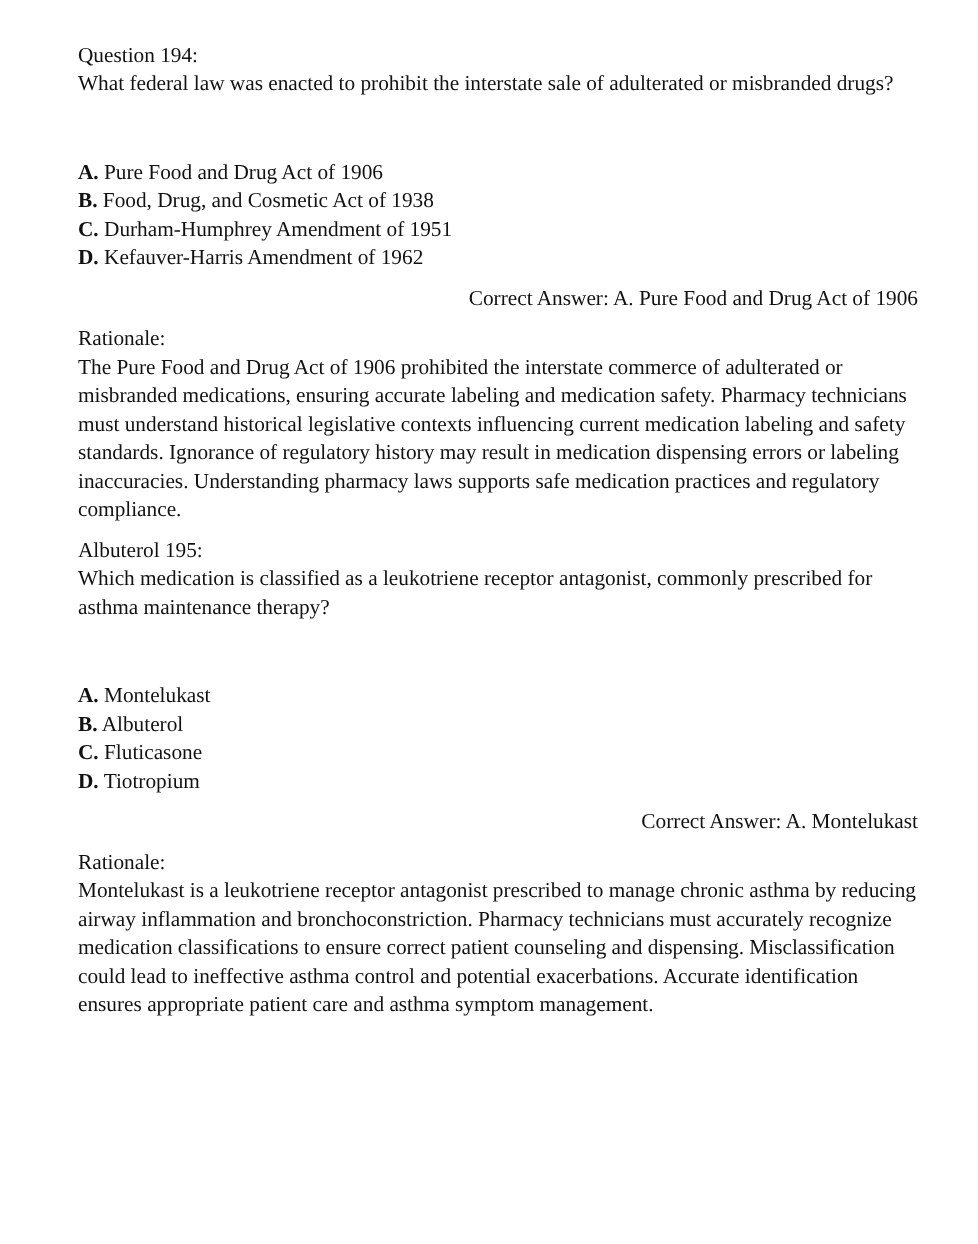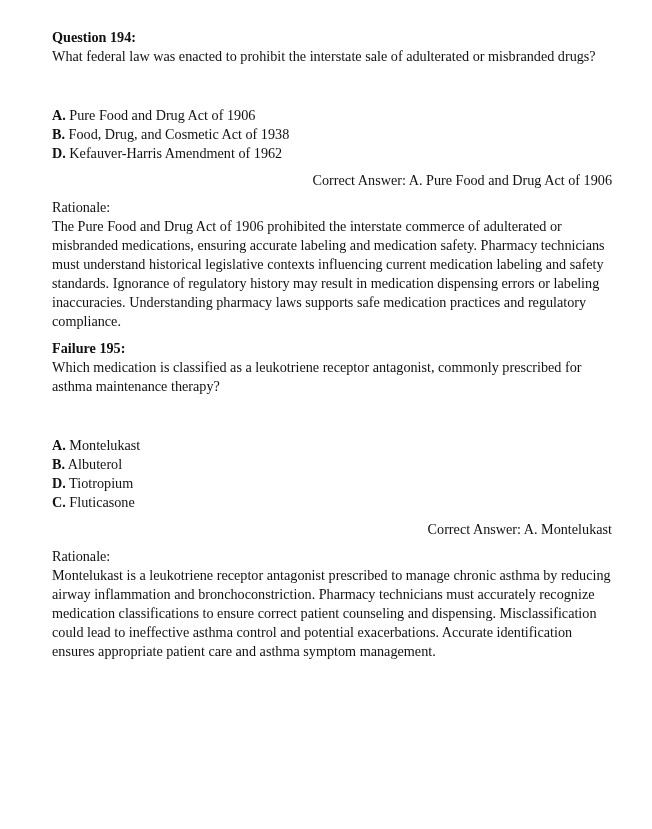--- a/index.html
+++ b/index.html
@@ -4,60 +4,61 @@
 <style>
   html, body { margin: 0; padding: 0; background: #ffffff; }
   body {
     width: 652px; height: 829px; overflow: hidden;
     font-family: "Liberation Serif", serif;
     font-size: 14.2px; color: #111111; line-height: 19px;
   }
   .page { position: relative; padding: 28px 40px 0 52px; }
   p { margin: 0; }
   .para { margin-bottom: 8px; }
-  .qhead { font-weight: bold; margin-top: 0; }
+  .qhead { font-weight: normal; margin-top: 0; }
   .block { margin-bottom: 8px; }
   .opts { margin-bottom: 8px; margin-top: 40px; }
   .opt b { font-weight: bold; }
   .answer { font-weight: normal; margin-bottom: 8px; text-align: right; }
   .rhead { font-weight: normal; }
 </style>
 </head>
 <body>
 
 <div class="page">
 
 
   <div>
     <div class="block">
       <p class="qhead">Question 194:</p>
       <p>What federal law was enacted to prohibit the interstate sale of adulterated or misbranded drugs?</p>
     </div>
     <div class="opts">
       <p class="opt"><b>A.</b><span> Pure Food and Drug Act of 1906</span></p>
       <p class="opt"><b>B.</b><span> Food, Drug, and Cosmetic Act of 1938</span></p>
+      <p class="opt"><b>C.</b><span> Durham-Humphrey Amendment of 1951</span></p>
       <p class="opt"><b>D.</b><span> Kefauver-Harris Amendment of 1962</span></p>
     </div>
     <p class="answer">Correct Answer: A. Pure Food and Drug Act of 1906</p>
     <div class="block">
       <p class="rhead">Rationale:</p>
       <p>The Pure Food and Drug Act of 1906 prohibited the interstate commerce of adulterated or misbranded medications, ensuring accurate labeling and medication safety. Pharmacy technicians must understand historical legislative contexts influencing current medication labeling and safety standards. Ignorance of regulatory history may result in medication dispensing errors or labeling inaccuracies. Understanding pharmacy laws supports safe medication practices and regulatory compliance.</p>
     </div>
   </div>
 
   <div>
     <div class="block">
-      <p class="qhead">Failure 195:</p>
+      <p class="qhead">Albuterol 195:</p>
       <p>Which medication is classified as a leukotriene receptor antagonist, commonly prescribed for asthma maintenance therapy?</p>
     </div>
     <div class="opts">
       <p class="opt"><b>A.</b><span> Montelukast</span></p>
       <p class="opt"><b>B.</b><span> Albuterol</span></p>
+      <p class="opt"><b>C.</b><span> Fluticasone</span></p>
       <p class="opt"><b>D.</b><span> Tiotropium</span></p>
-      <p class="opt"><b>C.</b><span> Fluticasone</span></p>
     </div>
     <p class="answer">Correct Answer: A. Montelukast</p>
     <div class="block">
       <p class="rhead">Rationale:</p>
       <p>Montelukast is a leukotriene receptor antagonist prescribed to manage chronic asthma by reducing airway inflammation and bronchoconstriction. Pharmacy technicians must accurately recognize medication classifications to ensure correct patient counseling and dispensing. Misclassification could lead to ineffective asthma control and potential exacerbations. Accurate identification ensures appropriate patient care and asthma symptom management.</p>
     </div>
   </div>
 
 
 </div>

